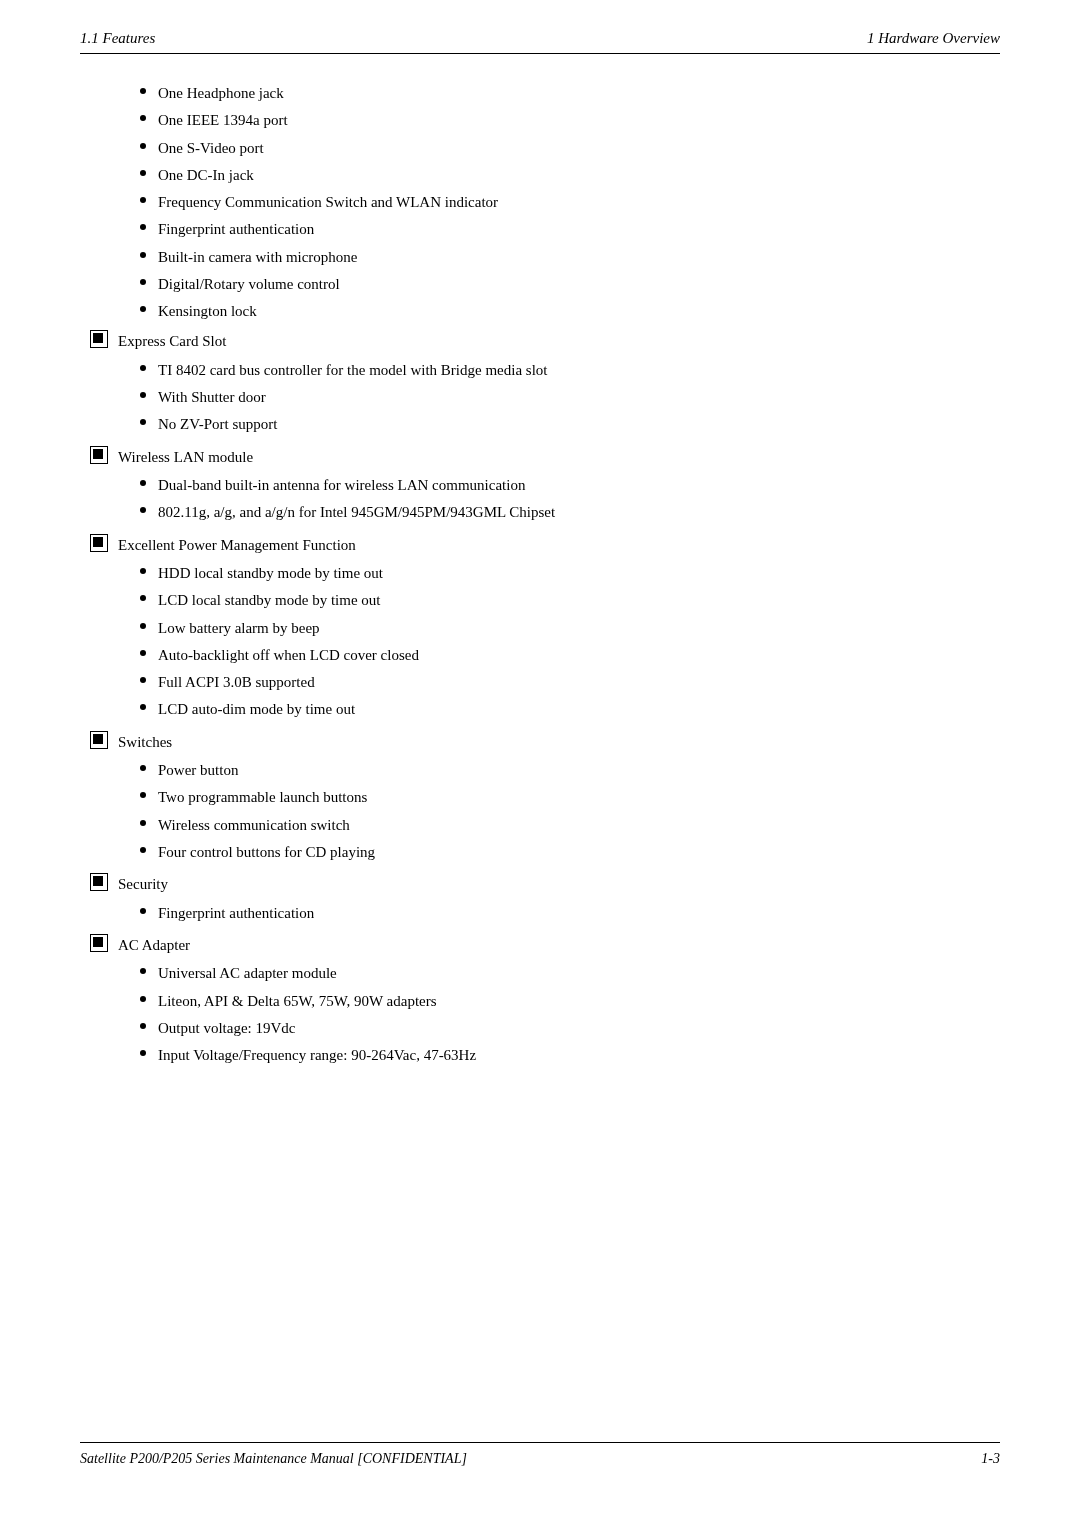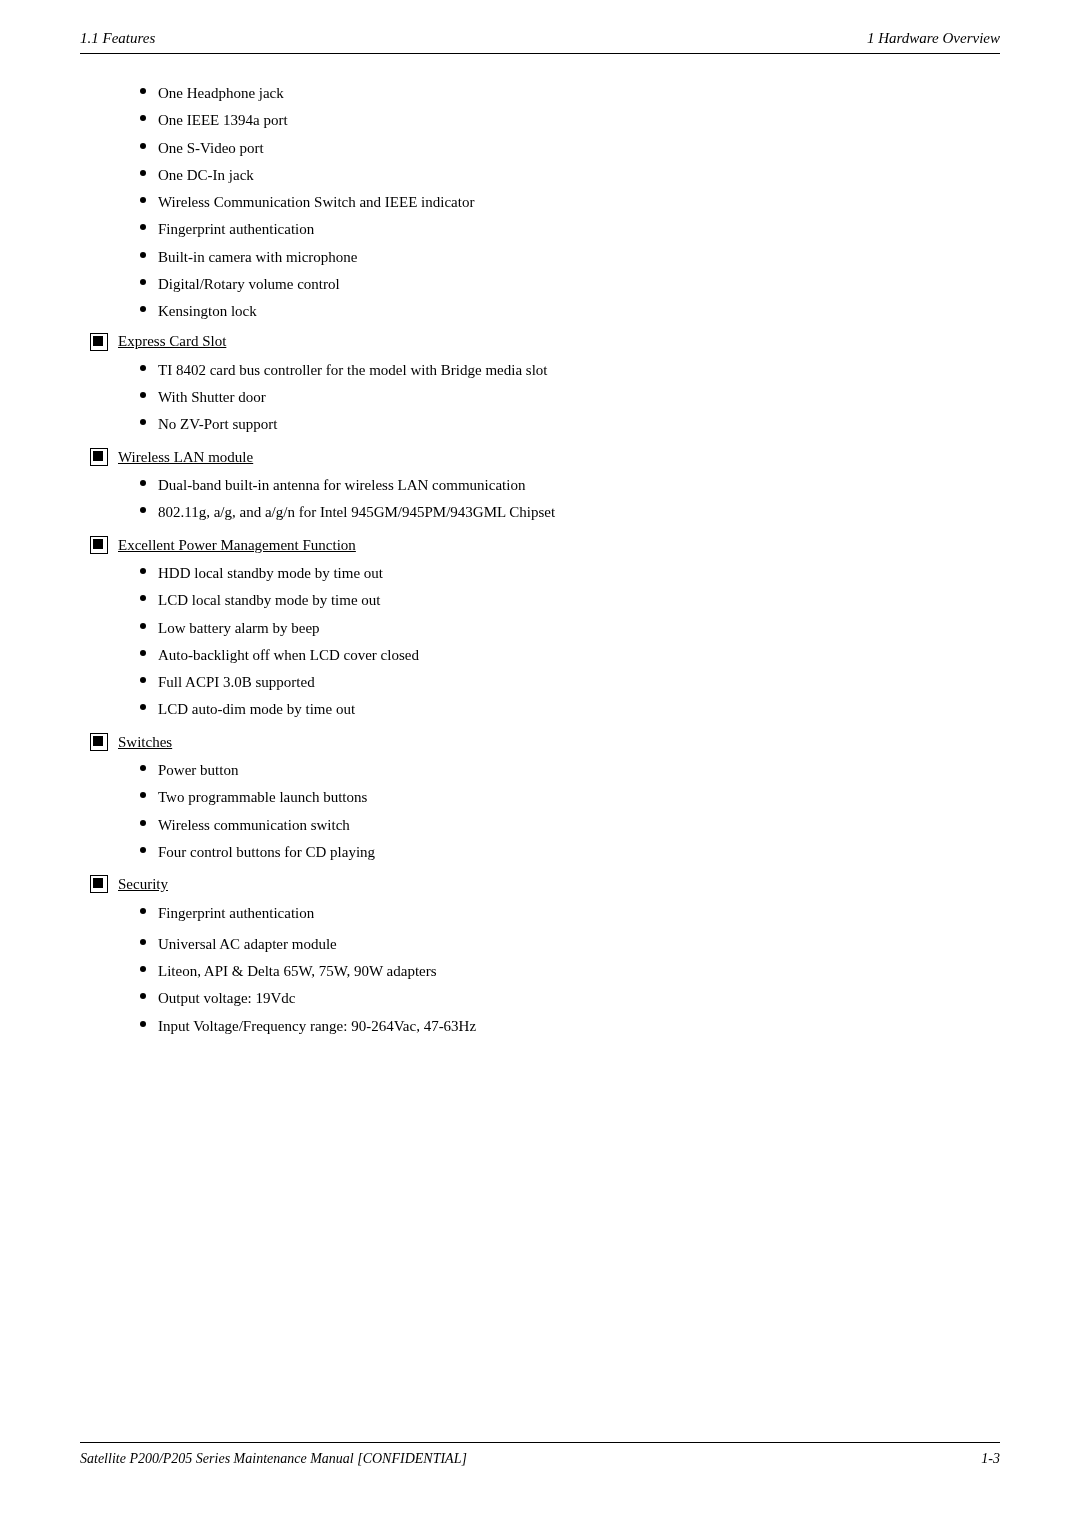--- a/index.html
+++ b/index.html
@@ -53,23 +53,22 @@
     }
 
     .checkbox-list {
       list-style: none;
       padding: 0;
       margin: 0;
     }
 
     .checkbox-item {
       display: flex;
-      align-items: center;
+      align-items: flex-start;
       margin-bottom: 6px;
-      text-decoration: underline;
     }
 
     .checkbox-icon {
       display: inline-block;
       width: 18px;
       height: 18px;
       border: 1.8px solid #000;
       margin-right: 10px;
       margin-top: 1px;
       flex-shrink: 0;
@@ -173,21 +172,21 @@
         <li class="bullet-item">
           <span class="bullet-dot"></span>
           <span class="bullet-text">One S-Video port</span>
         </li>
         <li class="bullet-item">
           <span class="bullet-dot"></span>
           <span class="bullet-text">One DC-In jack</span>
         </li>
         <li class="bullet-item">
           <span class="bullet-dot"></span>
-          <span class="bullet-text">Wireless Communication Switch and IEEE indicator</span>
+          <span class="bullet-text">Frequency Communication Switch and WLAN indicator</span>
         </li>
         <li class="bullet-item">
           <span class="bullet-dot"></span>
           <span class="bullet-text">Fingerprint authentication</span>
         </li>
         <li class="bullet-item">
           <span class="bullet-dot"></span>
           <span class="bullet-text">Built-in camera with microphone</span>
         </li>
         <li class="bullet-item">
@@ -299,20 +298,24 @@
             <span class="checkbox-label">Security</span>
           </li>
           <ul class="bullet-list">
             <li class="bullet-item">
               <span class="bullet-dot"></span>
               <span class="bullet-text">Fingerprint authentication</span>
             </li>
           </ul>
         </div>
         <div class="section-block">
+          <li class="checkbox-item">
+            <span class="checkbox-icon"></span>
+            <span class="checkbox-label">AC Adapter</span>
+          </li>
           <ul class="bullet-list">
             <li class="bullet-item">
               <span class="bullet-dot"></span>
               <span class="bullet-text">Universal AC adapter module</span>
             </li>
             <li class="bullet-item">
               <span class="bullet-dot"></span>
               <span class="bullet-text">Liteon, API &amp; Delta 65W, 75W, 90W adapters</span>
             </li>
             <li class="bullet-item">

